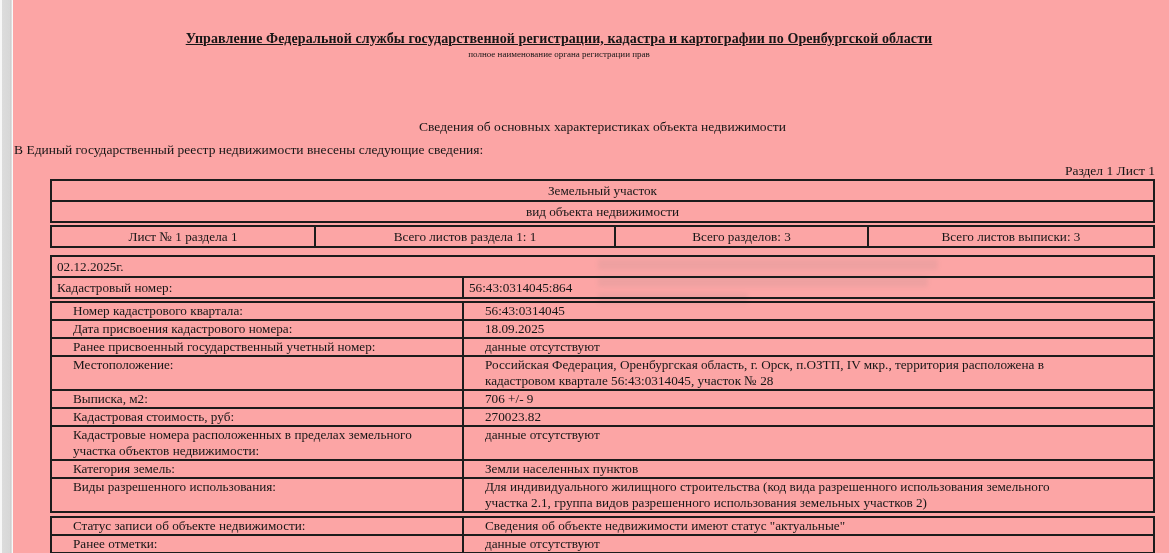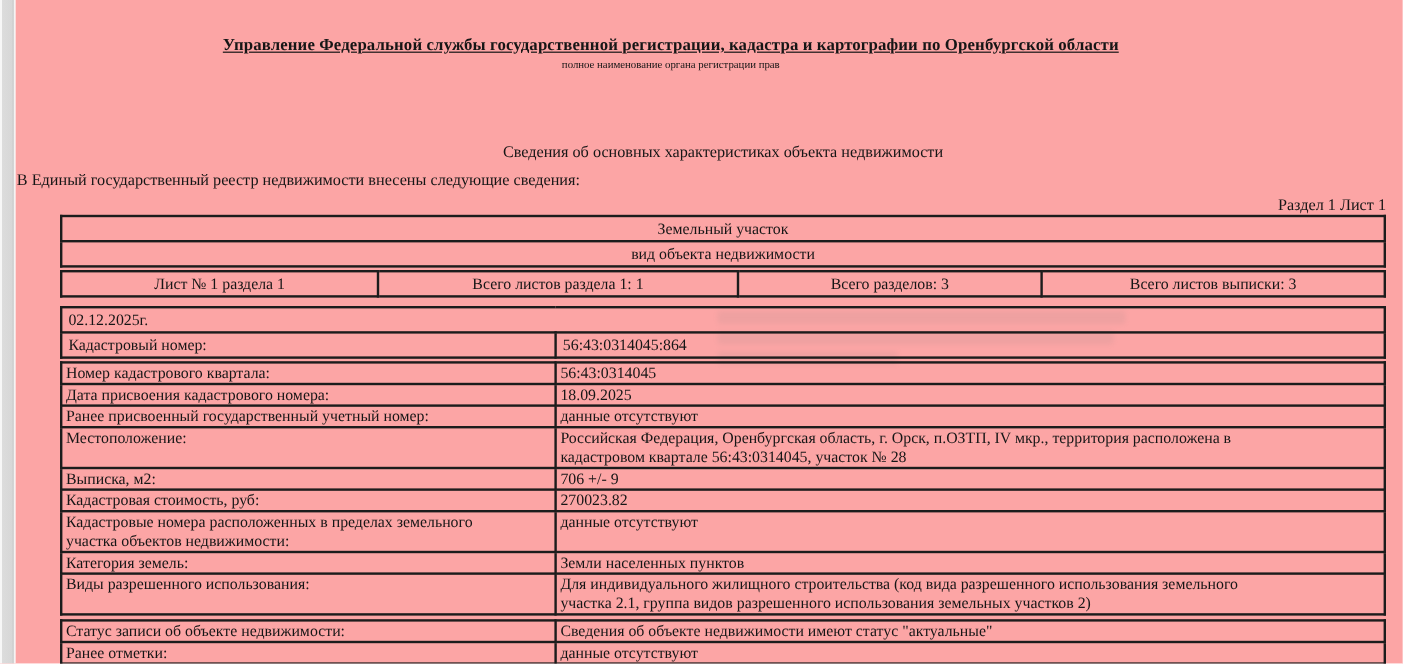--- a/index.html
+++ b/index.html
@@ -58,21 +58,21 @@
   .watermark .b3 { width: 150px; }
 
   
   table.tbl {
     position: absolute; left: 50px; width: 1105px;
     border-collapse: collapse; table-layout: fixed; border-radius: 11px;
   }
   .tbl td {
     border: 2px solid #1c1c1c;
     font-size: 13.2px;
-    padding: 0 3px;
+    padding: 0 21px;
     vertical-align: top;
     white-space: pre-line;
     overflow: hidden;
   }
   .t-a { top: 179px; }
   .t-a td { text-align: center; line-height: 17px; padding: 1px 5px; }
   .t-b { top: 225px; }
   .t-b td { text-align: center; line-height: 17px; padding: 1px 4px; }
   .t-c { top: 255px; }
   .t-c td { line-height: 17px; padding: 1px 5px; }

